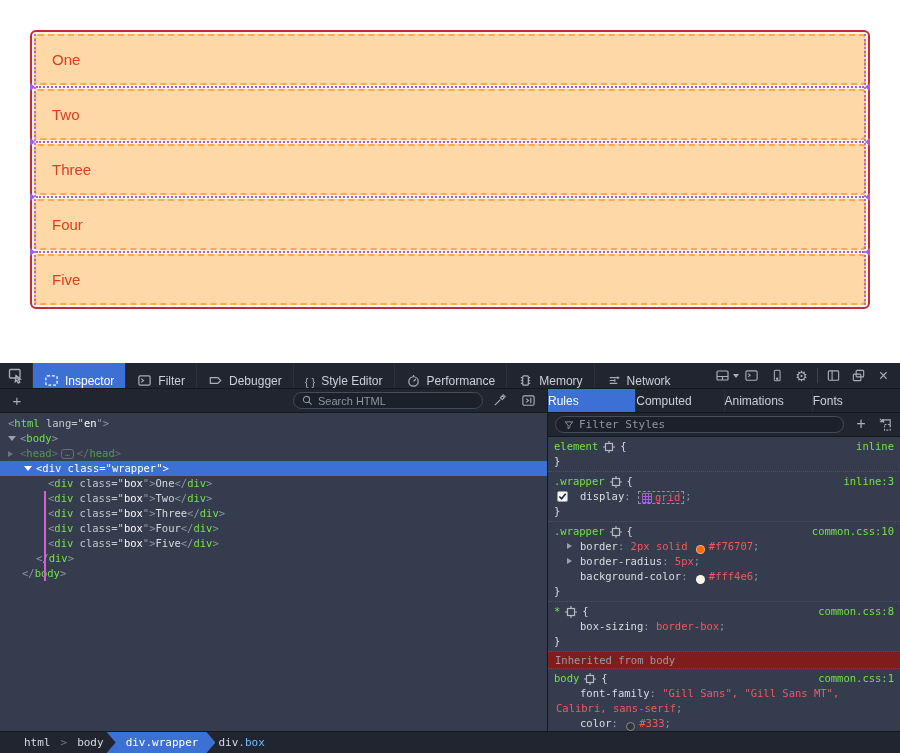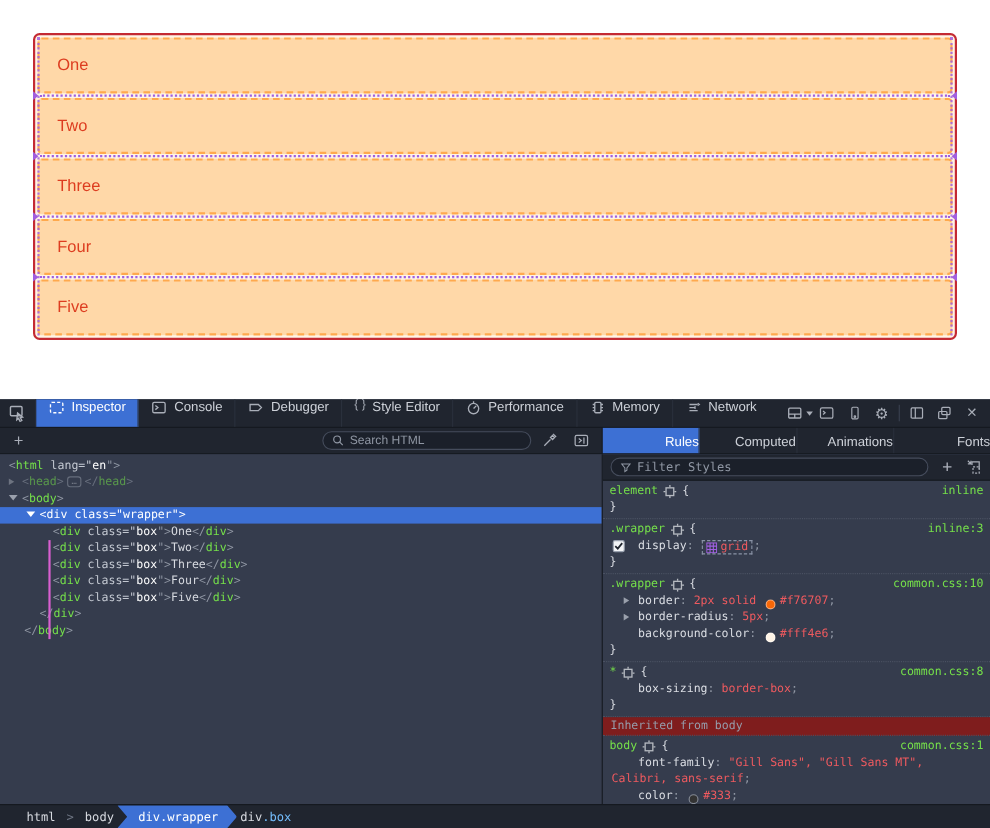--- a/index.html
+++ b/index.html
@@ -25,40 +25,40 @@
   .rowdiv::before{content:"";position:absolute;left:-6px;top:-5px;
     border:4px solid transparent;border-left:5px solid var(--purple);}
   .rowdiv::after{content:"";position:absolute;right:-6px;top:-5px;
     border:4px solid transparent;border-right:5px solid var(--purple);}
 
   
   .devtools{position:absolute;top:363px;left:0;width:900px;height:390px;background:var(--panel)}
   .toolbar{height:26px;background:var(--bar);border-bottom:1px solid var(--line);
     display:flex;align-items:stretch;font-size:12px;color:#cdd1d8;}
   .pickbtn{width:33px;display:flex;align-items:center;justify-content:center;border-right:1px solid #2a303c}
-  .tbtn{display:flex;align-items:flex-start;gap:6px;padding:0 11px;border-right:1px solid #2a303c;white-space:nowrap}
+  .tbtn{display:flex;align-items:flex-end;gap:6px;padding:0 11px;border-right:1px solid #2a303c;white-space:nowrap}
   .tbtn.active{background:var(--blue);color:#fff}
   .tbtn.active svg *{stroke:#fff}
   .ticon svg *{stroke:#a9aeb8;fill:none;stroke-width:1.3}
   .tb-right{margin-left:auto;display:flex;align-items:center;padding-right:4px}
   .icon-btn{width:25px;height:26px;display:flex;align-items:center;justify-content:center;color:#a9aeb8}
   .icon-btn svg *{stroke:#a9aeb8;fill:none;stroke-width:1.2}
   .vsep{width:1px;height:15px;background:#3a4150;margin:0 3px}
   .caret{width:0;height:0;border:3.5px solid transparent;border-top:4.5px solid #a9aeb8;margin:4px 0 0 2px}
   .gear{font-size:14px;line-height:1;color:#a9aeb8}
   .closex{font-size:16px;line-height:1;color:#a9aeb8}
 
   .subbar{height:24px;background:var(--bar);border-bottom:1px solid var(--line);display:flex}
   .sub-left{width:548px;display:flex;align-items:center;gap:4px;padding:0 6px;border-right:1px solid var(--line)}
   .plus{font-size:15px;color:#a9aeb8;width:22px;text-align:center}
   .pill{height:17px;border:1px solid #454c5c;border-radius:9px;background:#1b202a;
     display:flex;align-items:center;gap:5px;padding:0 8px;color:#8f96a3;font-size:11px}
   .searchpill{margin-left:auto;width:190px}
   .sub-right{flex:1;display:flex;align-items:stretch;font-size:12px;color:#cdd1d8}
-  .side-tab{flex:1;display:flex;align-items:center;justify-content:flex-end;border-right:1px solid #2a303c}
+  .side-tab{flex:1;display:flex;align-items:center;justify-content:flex-start;border-right:1px solid #2a303c}
   .side-tab.active{background:var(--blue);color:#fff}
 
   .content{display:flex;height:318px}
   .mono{font-family:"DejaVu Sans Mono",monospace;font-size:10.5px;line-height:15px}
 
   
   .markup{width:548px;border-right:1px solid var(--line);background:var(--panel);
     color:var(--code);padding-top:3px;position:relative;overflow:hidden}
   .mline{white-space:pre;height:15px}
   .tg{color:var(--green)} .at{color:var(--attr)} .av{color:#fff;font-weight:normal}
@@ -151,21 +151,21 @@
       <svg width="15" height="15" viewBox="0 0 16 16">
         <rect x="2" y="3" width="12" height="10" rx="1.5" stroke-dasharray="3 2"></rect>
       </svg>
       <span>Inspector</span>
     </div>
     <div class="tbtn ticon">
       <svg width="15" height="15" viewBox="0 0 16 16">
         <rect x="2" y="3" width="12" height="10" rx="1.5"></rect>
           <path d="M4.5 6l2.5 2-2.5 2"></path>
       </svg>
-      <span>Console</span>
+      <span>Filter</span>
     </div>
     <div class="tbtn ticon">
       <svg width="15" height="15" viewBox="0 0 16 16">
         <path d="M2.5 5h8l3 3-3 3h-8z"></path>
       </svg>
       <span>Debugger</span>
     </div>
     <div class="tbtn">
       <span class="gear" style="font-size:11px">{ }</span>
       <span>Style Editor</span>
@@ -272,22 +272,22 @@
           <span>Fonts</span>
         </div>
     </div>
   </div>
 
   <div class="content">
 
     <div class="markup mono">
       <div class="guide"></div>
       <div class="mline" style="padding-left:8px"><span class="pc">&lt;</span><span class="tg">html</span><span class="at"> lang="</span><span class="av">en</span><span class="pc">"&gt;</span></div>
+      <div class="mline" style="padding-left:8px"><span class="twisty open"></span><span class="pc">&lt;</span><span class="tg">body</span><span class="pc">&gt;</span></div>
       <div class="mline fade" style="padding-left:8px"><span class="twisty"></span><span class="pc">&lt;</span><span class="tg">head</span><span class="pc">&gt;</span><span class="pillell">…</span><span class="pc">&lt;/</span><span class="tg">head</span><span class="pc">&gt;</span></div>
-      <div class="mline" style="padding-left:8px"><span class="twisty open"></span><span class="pc">&lt;</span><span class="tg">body</span><span class="pc">&gt;</span></div>
       <div class="mline selected" style="padding-left:24px"><span class="twisty open"></span><span class="pc">&lt;</span><span class="tg">div</span><span class="at"> class="</span><span class="av">wrapper</span><span class="pc">"&gt;</span></div>
 
       <div class="mline" style="padding-left:48px"><span class="pc">&lt;</span><span class="tg">div</span><span class="at"> class="</span><span class="av">box</span><span class="pc">"&gt;</span><span class="tx">One</span><span class="pc">&lt;/</span><span class="tg">div</span><span class="pc">&gt;</span></div>
       <div class="mline" style="padding-left:48px"><span class="pc">&lt;</span><span class="tg">div</span><span class="at"> class="</span><span class="av">box</span><span class="pc">"&gt;</span><span class="tx">Two</span><span class="pc">&lt;/</span><span class="tg">div</span><span class="pc">&gt;</span></div>
       <div class="mline" style="padding-left:48px"><span class="pc">&lt;</span><span class="tg">div</span><span class="at"> class="</span><span class="av">box</span><span class="pc">"&gt;</span><span class="tx">Three</span><span class="pc">&lt;/</span><span class="tg">div</span><span class="pc">&gt;</span></div>
       <div class="mline" style="padding-left:48px"><span class="pc">&lt;</span><span class="tg">div</span><span class="at"> class="</span><span class="av">box</span><span class="pc">"&gt;</span><span class="tx">Four</span><span class="pc">&lt;/</span><span class="tg">div</span><span class="pc">&gt;</span></div>
       <div class="mline" style="padding-left:48px"><span class="pc">&lt;</span><span class="tg">div</span><span class="at"> class="</span><span class="av">box</span><span class="pc">"&gt;</span><span class="tx">Five</span><span class="pc">&lt;/</span><span class="tg">div</span><span class="pc">&gt;</span></div>
 
       <div class="mline" style="padding-left:36px"><span class="pc">&lt;/</span><span class="tg">div</span><span class="pc">&gt;</span></div>
       <div class="mline" style="padding-left:22px"><span class="pc">&lt;/</span><span class="tg">body</span><span class="pc">&gt;</span></div>

